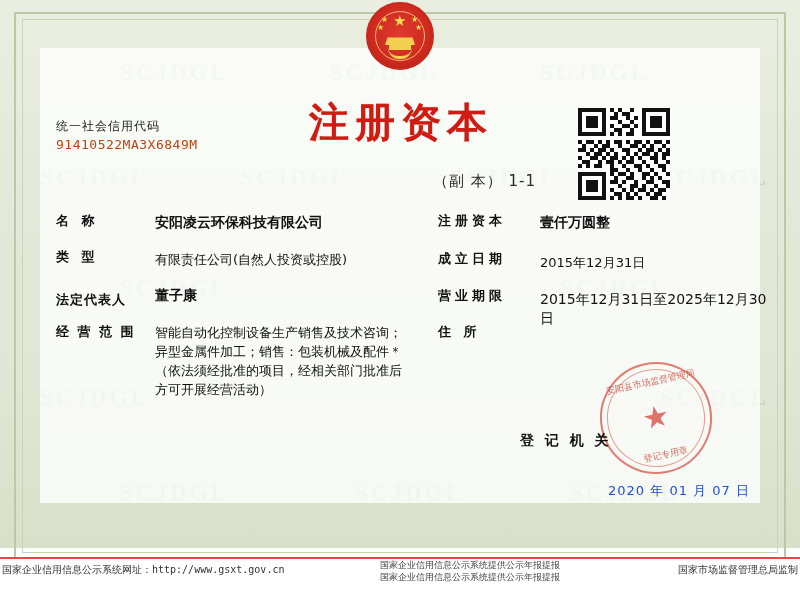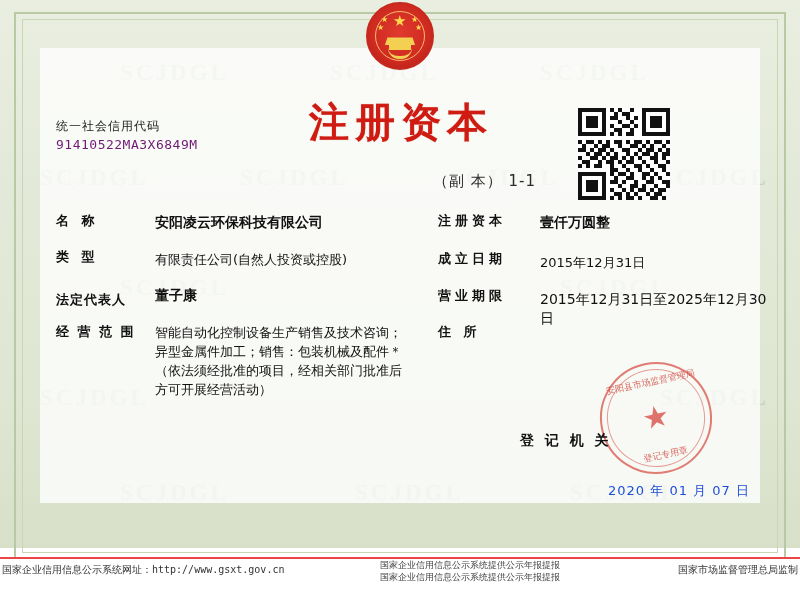--- a/index.html
+++ b/index.html
@@ -171,21 +171,21 @@
     font-size: 12px;
     color: #222;
     letter-spacing: 1px;
   }
   .code-value {
     position: absolute;
     left: 56px;
     top: 137px;
     font-family: "DejaVu Sans Mono", "Liberation Mono", monospace;
     font-size: 13px;
-    color: #701a75;
+    color: #c2410c;
     letter-spacing: 0.5px;
   }
 
   
   .qr-note {
     position: absolute;
     left: 676px;
     top: 112px;
     width: 74px;
     font-size: 8px;

